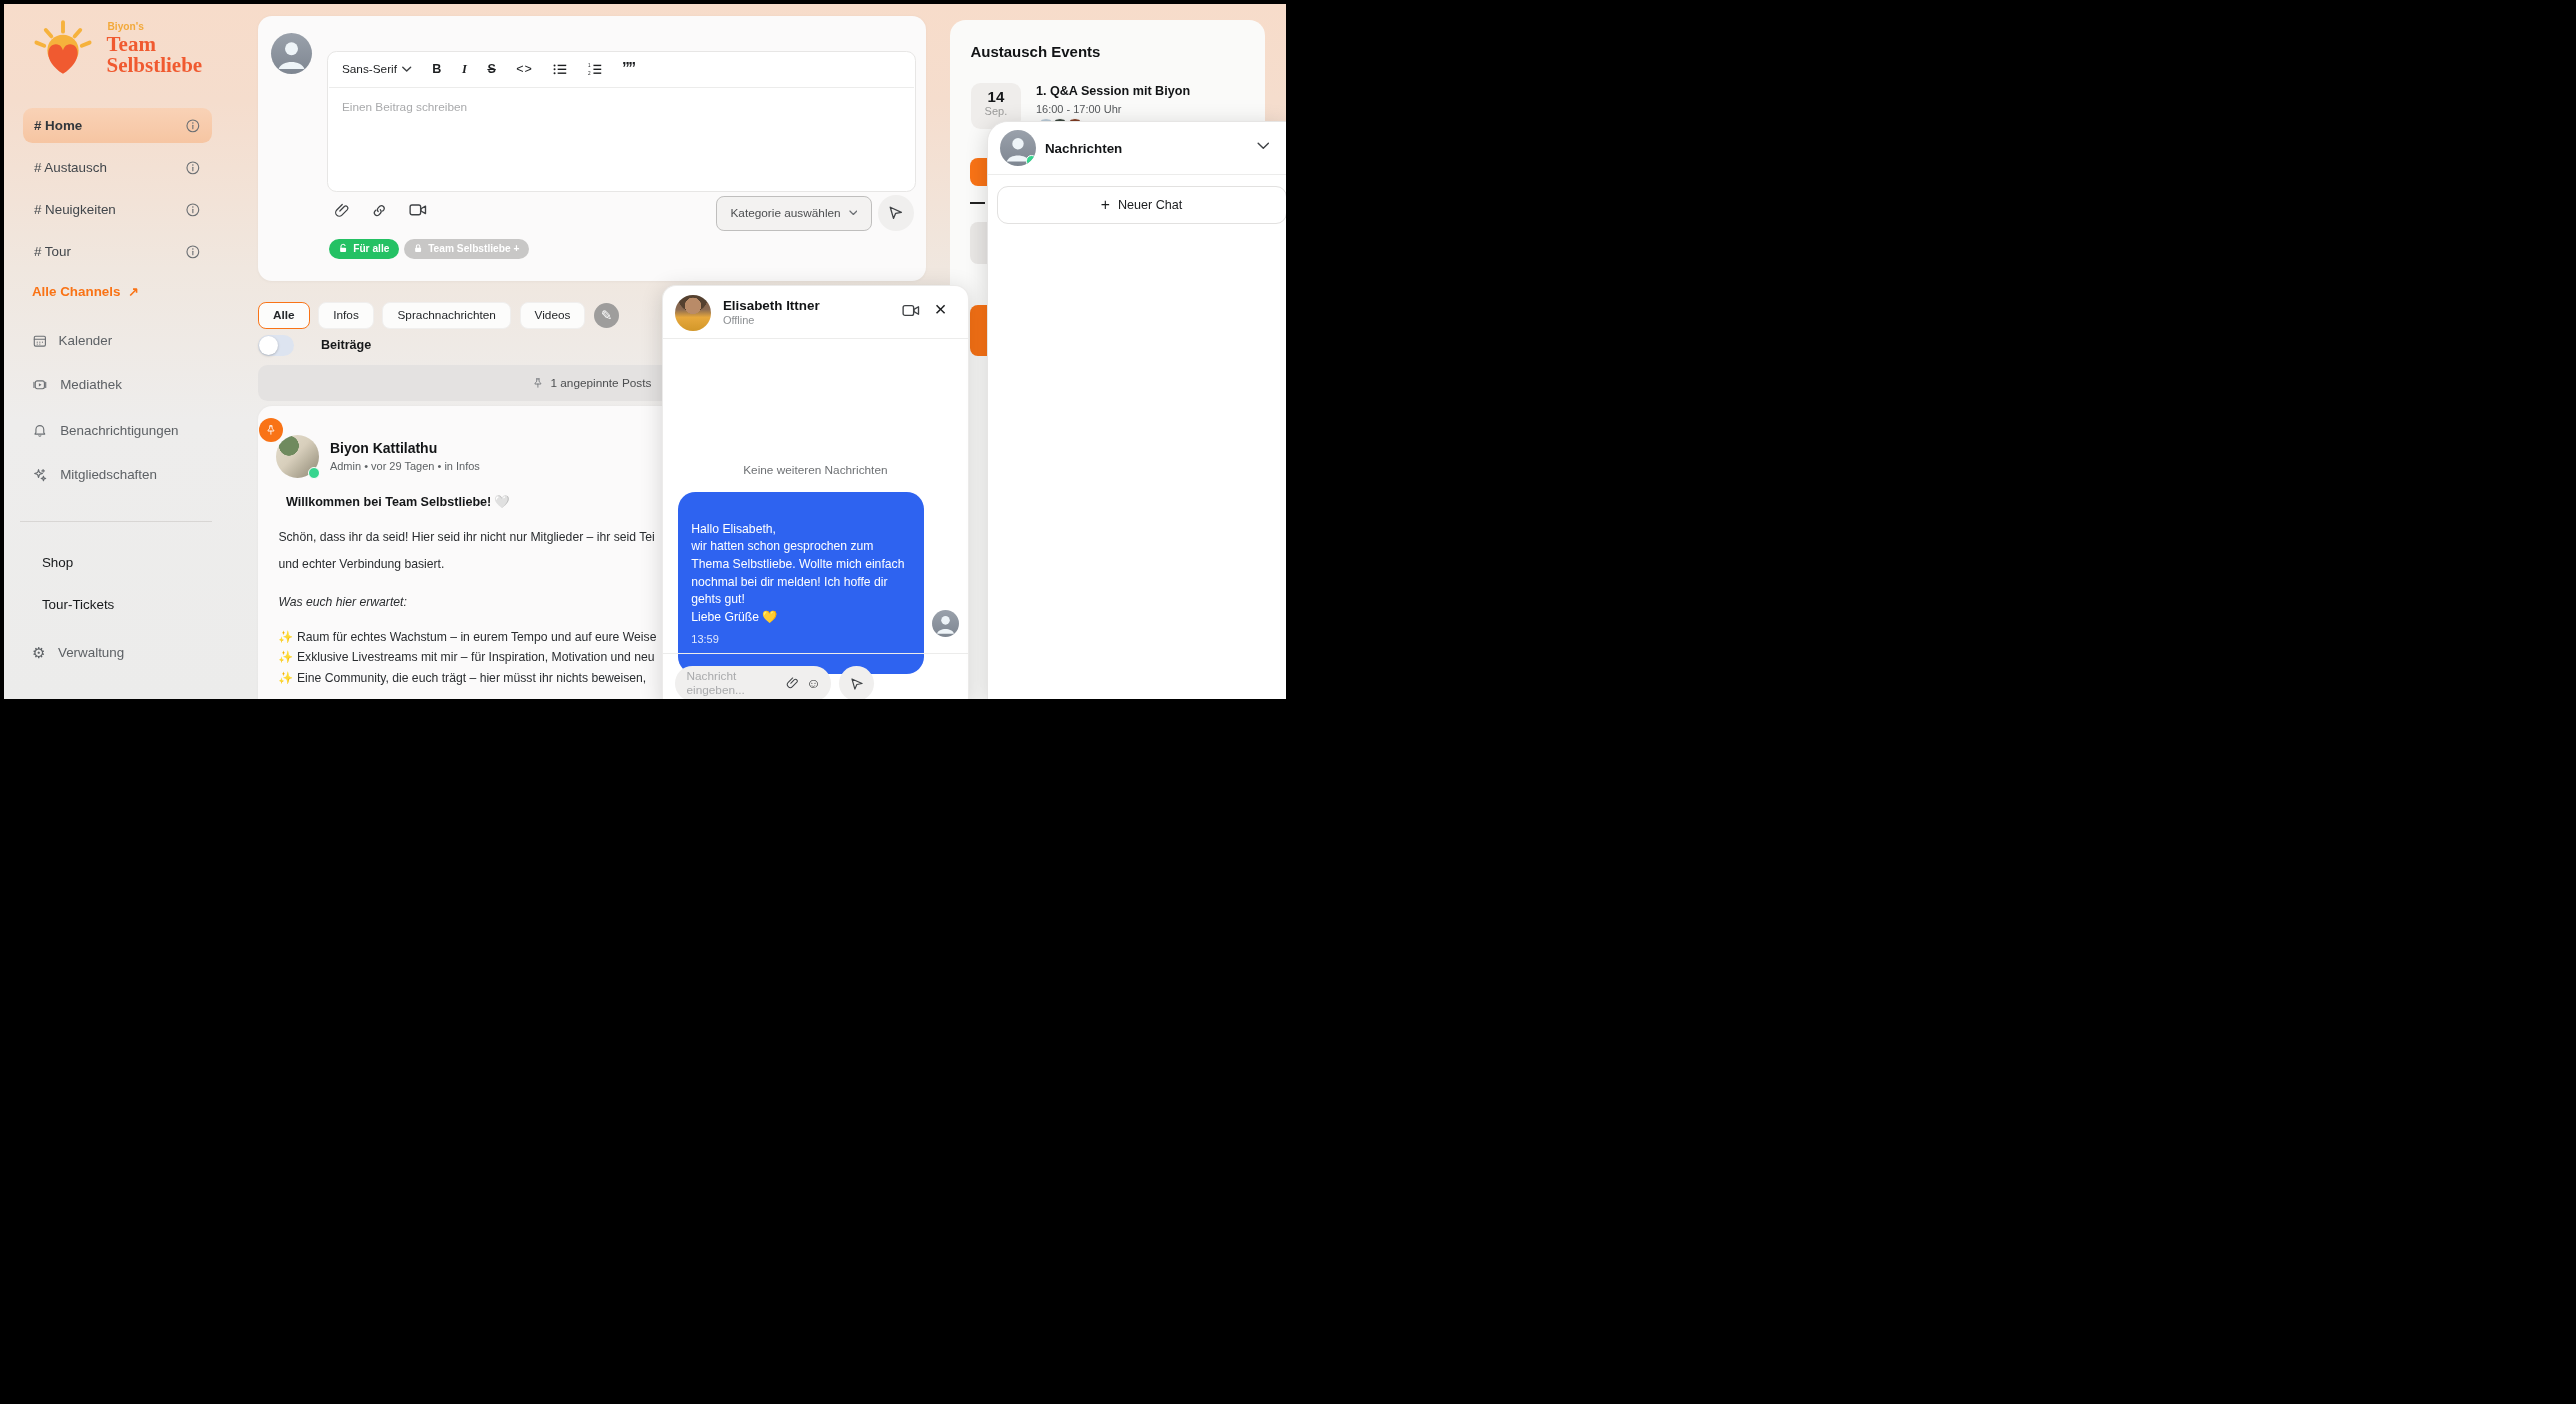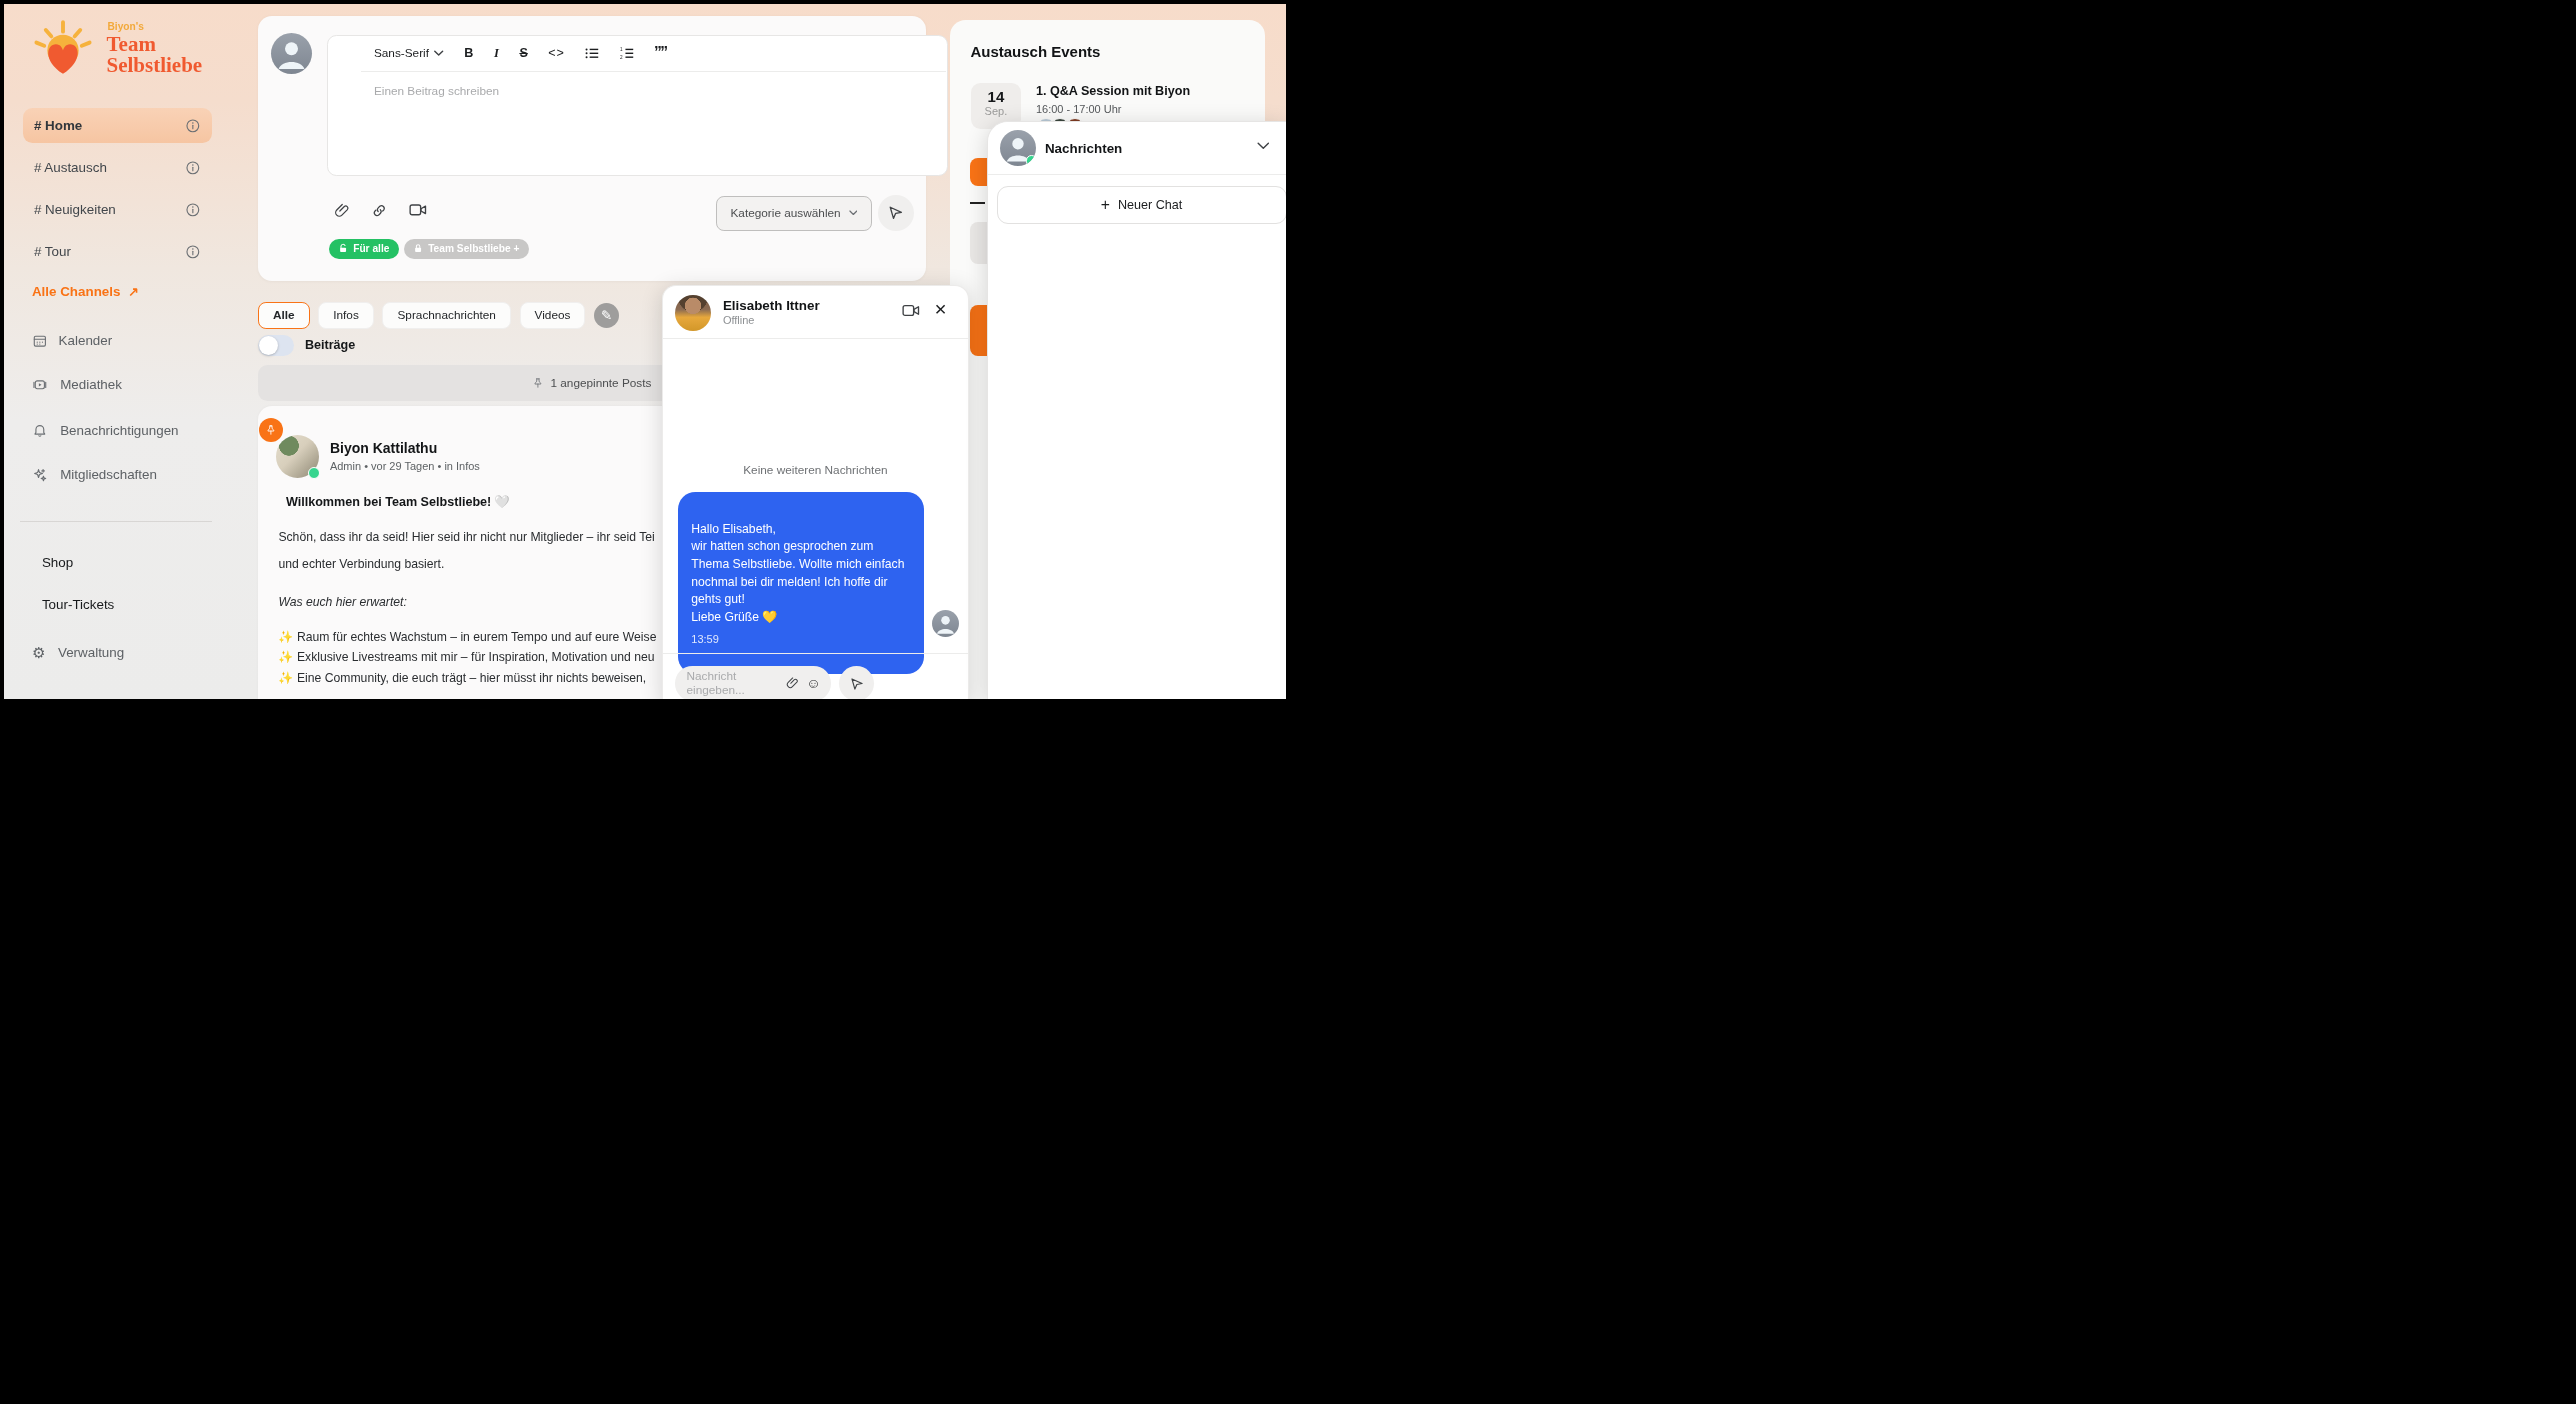--- a/index.html
+++ b/index.html
@@ -185,21 +185,21 @@
   </div>
 
   <div class="abs card" style="left:254px;top:11.8px;width:668px;height:265px;">
     <div class="abs avatar person-av" style="left:13.4px;top:17.3px;width:41px;height:41px;">
       <svg viewBox="0 0 24 24">
           <circle cx="12" cy="9.2" r="3.8" fill="#eef4f8"></circle>
           <path d="M4.5 21c1.6-5.4 13.4-5.4 15 0z" fill="#eef4f8"></path>
         </svg>
     </div>
 
-    <div class="abs composer-box" style="left:69px;top:19px;width:587px;height:139px;padding-left:32px;">
+    <div class="abs composer-box" style="left:69px;top:35px;width:587px;height:139px;">
       <div class="tb">
         <span style="display:flex;align-items:center;gap:5.5px;font-size:11.8px;color:#1c1e20;">
           <span>Sans-Serif</span>
           <svg width="9.4" height="6.3" viewBox="0 0 12 8">
               <path d="M1 1.5l5 5 5-5" class="icon-stroke"></path>
             </svg>
         </span>
         <span class="fmt">B</span>
         <span class="fmt" style="font-style:italic;font-family:'Liberation Serif',serif;">I</span>
         <span class="fmt" style="text-decoration:line-through;">S</span>
@@ -294,21 +294,21 @@
         <span>Sprachnachrichten</span>
       </div>
     <div class="tab">
         <span>Videos</span>
       </div>
     <div class="circle-btn" style="width:25px;height:25px;background:#9e9d9c;">
       <span style="color:#fff;font-size:13.4px;">✎</span>
     </div>
   </div>
 
-  <div class="abs" style="left:254px;top:331px;display:flex;align-items:center;gap:11px;">
+  <div class="abs" style="left:254px;top:331px;display:flex;align-items:center;gap:27px;">
     <div class="toggle">
         <div class="knob"></div>
       </div>
     <span style="font-size:12.6px;font-weight:bold;color:#17191b;">Beiträge</span>
   </div>
 
   <div class="abs pinned-bar" style="left:254px;top:361px;width:668px;height:36px;">
     <svg width="11.8" height="12.6" viewBox="0 0 24 24">
         <path d="M9 3h6M10 3l-.7 6L6 12v1.5h12V12l-3.3-3L14 3" class="icon-gray"></path>
         <line x1="12" y1="13.5" x2="12" y2="20" class="icon-gray"></line>

